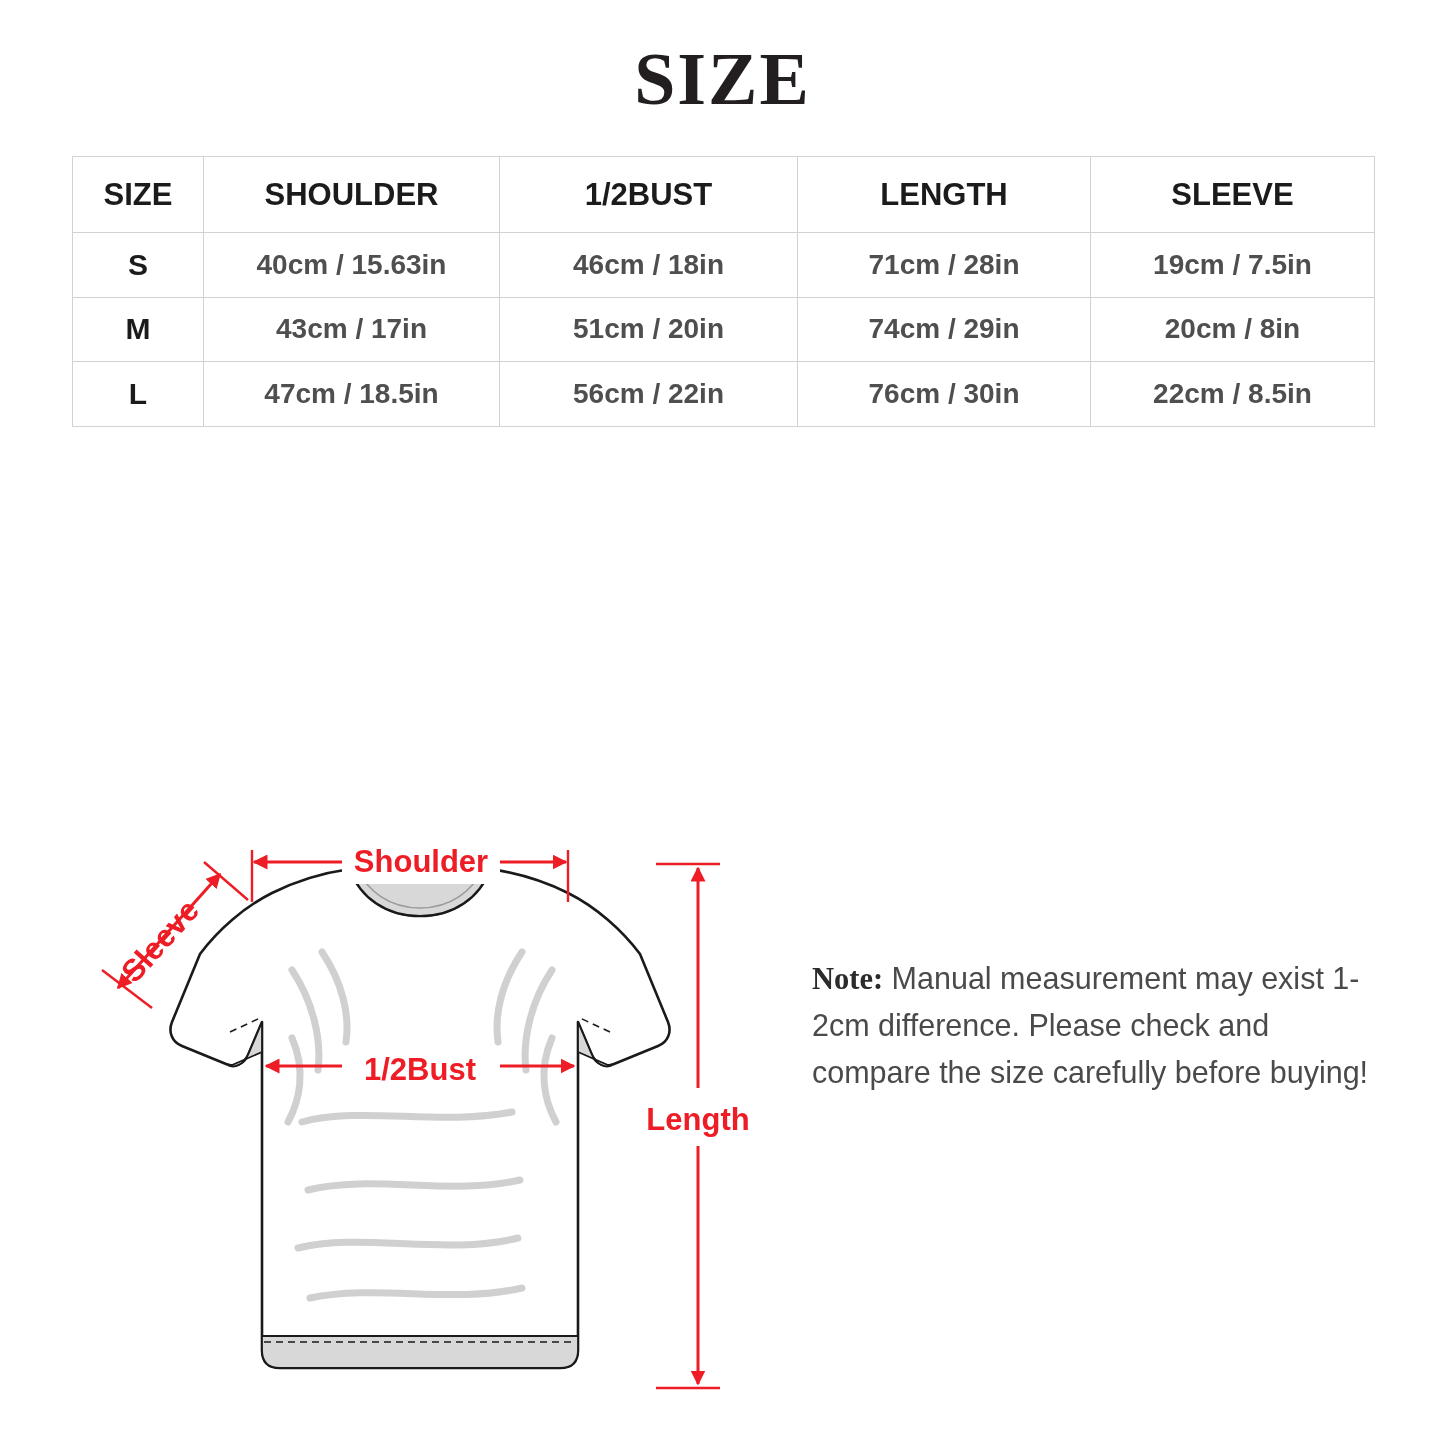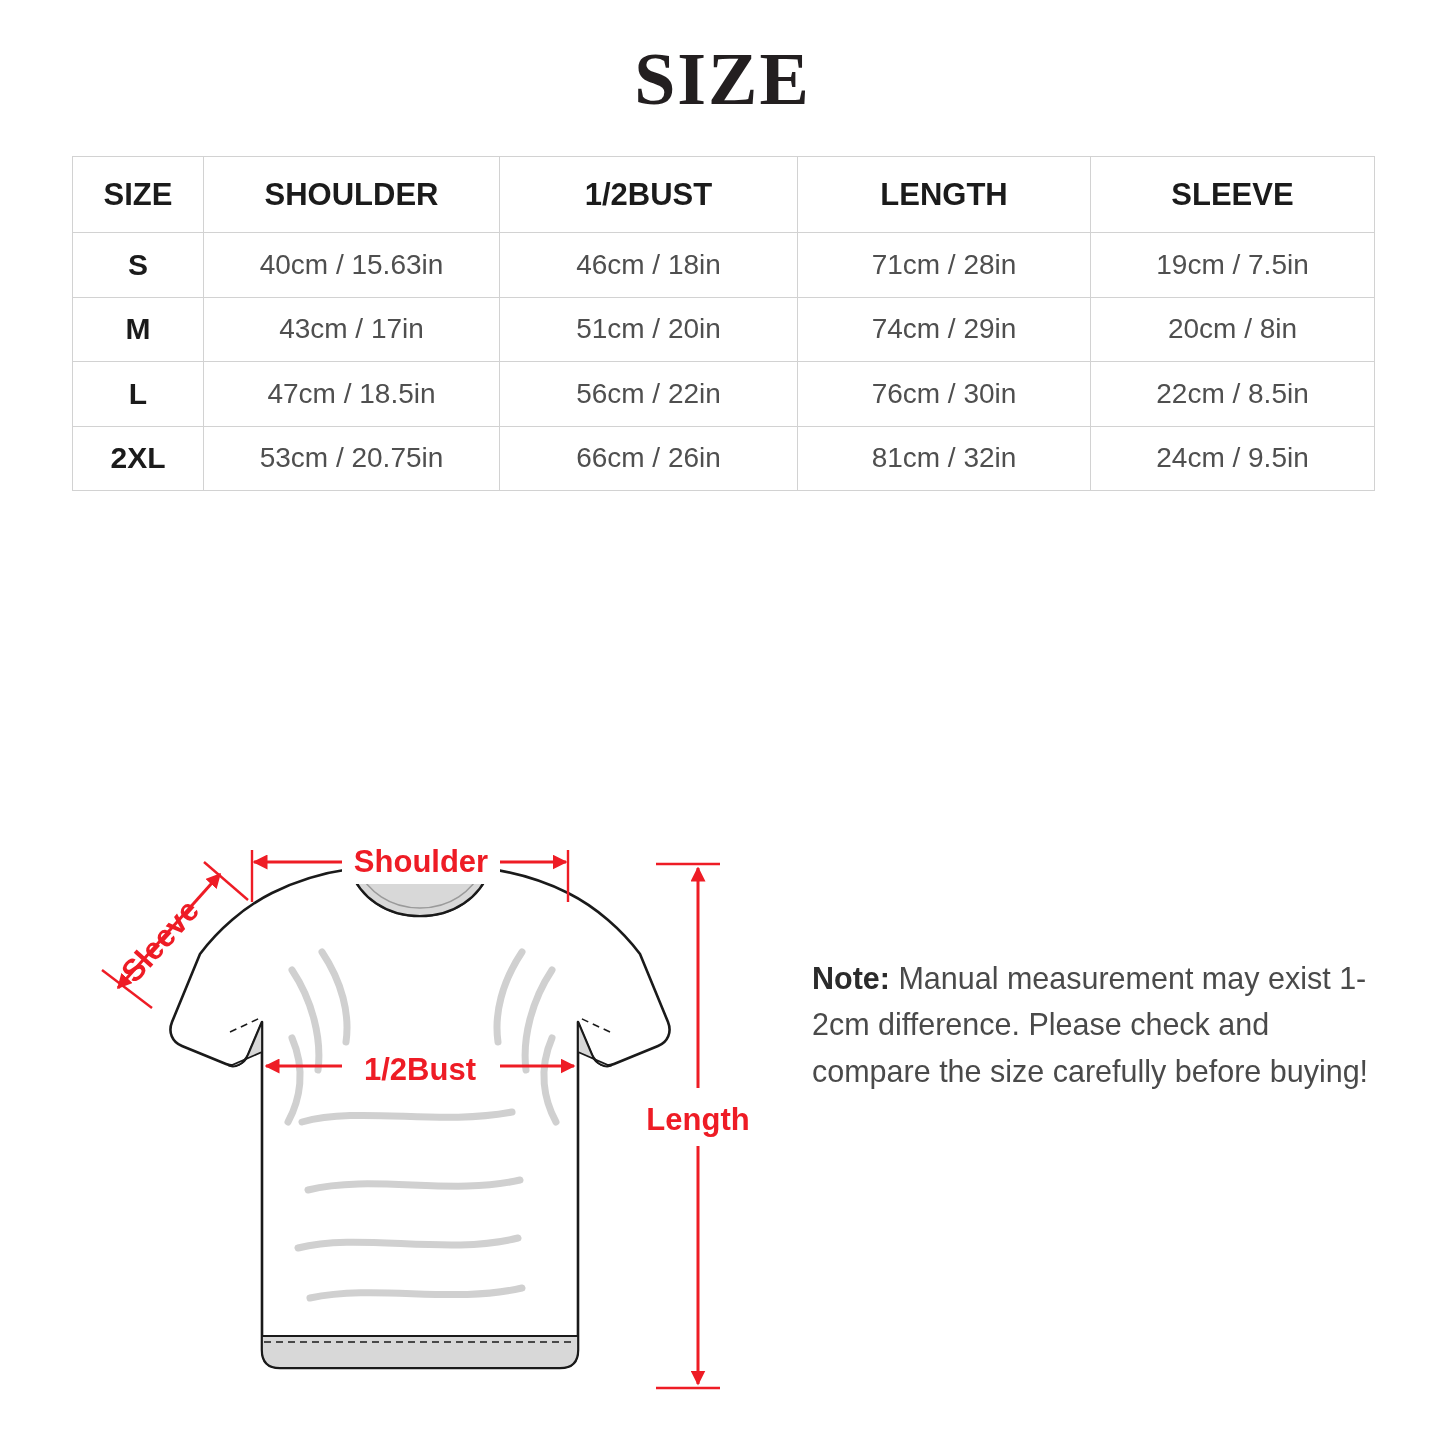--- a/index.html
+++ b/index.html
@@ -33,21 +33,21 @@
     width: 1302px;
     border-collapse: collapse;
     table-layout: fixed;
   }
   #size-table td, #size-table th {
     border: 1px solid #d2d2d2;
     text-align: center;
     vertical-align: middle;
     padding: 0;
     height: 64.5px;
-    font-weight: normal;
+    font-weight: bold;
   }
   #size-table thead th {
     height: 76px;
     font-size: 31px;
     font-weight: bold;
     color: #1b1b1b;
     font-family: "Liberation Sans", sans-serif;
   }
   #size-table tbody td.size-cell {
     font-size: 30px;
@@ -81,20 +81,21 @@
     top: 955px;
     width: 570px;
     font-size: 30.5px;
     line-height: 1.52;
     color: #4a4a4a;
     font-family: "Liberation Sans", sans-serif;
   }
   #note .note-label {
     font-weight: bold;
     color: #2b2b2b;
+    font-family: Liberation Serif, serif;
   }
 </style>
 </head>
 <body>
 
 <div id="title">SIZE</div>
 
 <table id="size-table">
   <colgroup>
     <col class="c0">
@@ -126,27 +127,20 @@
       <td class="val">51cm / 20in</td>
       <td class="val">74cm / 29in</td>
       <td class="val">20cm / 8in</td>
     </tr>
     <tr>
       <td class="size-cell">L</td>
       <td class="val">47cm / 18.5in</td>
       <td class="val">56cm / 22in</td>
       <td class="val">76cm / 30in</td>
       <td class="val">22cm / 8.5in</td>
-    </tr>
-    <tr>
-      <td class="size-cell">2XL</td>
-      <td class="val">53cm / 20.75in</td>
-      <td class="val">66cm / 26in</td>
-      <td class="val">81cm / 32in</td>
-      <td class="val">24cm / 9.5in</td>
     </tr>
   </tbody>
 </table>
 
 <div id="diagram">
   <svg width="720" height="660" viewBox="0 0 720 660" xmlns="http://www.w3.org/2000/svg">
     <defs>
       <marker id="arrRed" viewBox="0 0 10 10" refX="9" refY="5" markerWidth="5" markerHeight="5" orient="auto-start-reverse">
         <path d="M 0 0 L 10 5 L 0 10 z" fill="#ee1c25"></path>
       </marker>

